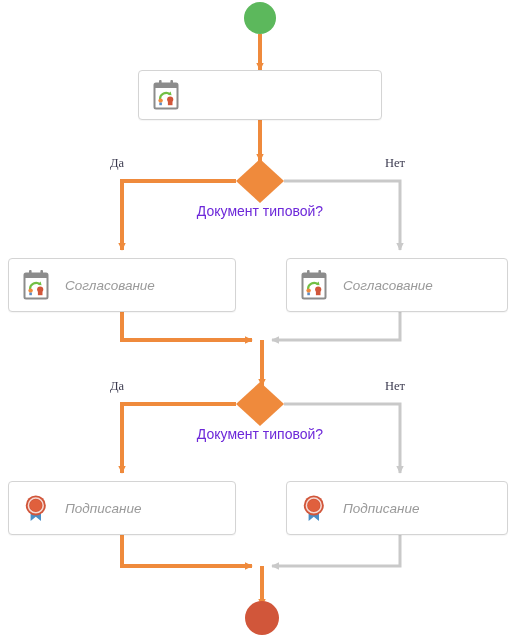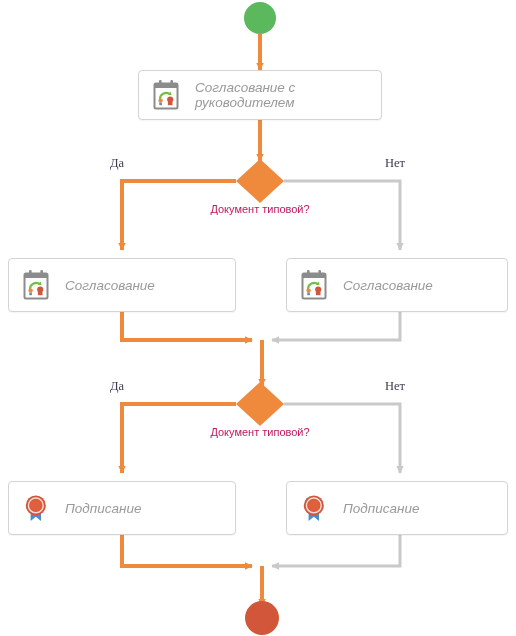--- a/index.html
+++ b/index.html
@@ -26,21 +26,21 @@
     margin-left:14px;font-style:italic;color:#9a9a9a;
     font-size:13.5px;line-height:15px;
     font-family:"Liberation Sans", sans-serif;
     white-space:pre-line;
   }
   .edge-label{
     position:absolute;color:#3b3a4f;font-size:12.5px;
     font-family:Liberation Serif, serif;
   }
   .gw-label{
-    position:absolute;color:#be185d;font-size:11px;
+    position:absolute;color:#6d28d9;font-size:14px;
     font-family:"Liberation Sans", sans-serif;
     text-align:center;width:220px;
   }
 </style>
 </head>
 <body>
 
 <div id="canvas">
 
   <svg class="layer" viewBox="0 0 516 636" xmlns="http://www.w3.org/2000/svg">
@@ -95,22 +95,20 @@
         <rect x="8" y="2" width="2.6" height="6" rx="1" fill="#8c8c8c"></rect>
         <rect x="19.4" y="2" width="2.6" height="6" rx="1" fill="#8c8c8c"></rect>
         <path d="M9,21 A6.2,6.2 0 0 1 19,16.2" fill="none" stroke="#72bf44" stroke-width="2.1" stroke-linecap="round"></path>
         <path d="M19.6,13.4 L20.6,17.2 L16.9,16.6 Z" fill="#72bf44"></path>
         <circle cx="9.6" cy="22.6" r="2.2" fill="#ef8a3c"></circle>
         <rect x="8.3" y="24.6" width="2.6" height="2.6" fill="#5b8bc4"></rect>
         <circle cx="19.2" cy="21.5" r="3.1" fill="#d1563a"></circle>
         <rect x="16.9" y="23.8" width="4.6" height="3.4" fill="#d1563a"></rect>
       </svg>
     </span>
-    <span class="node-label">Согласование с
-руководителем</span>
   </div>
 
   <div class="node-box" style="left:8px;top:258px;width:228px;height:54px;">
     <span class="node-ico">
       <svg width="30" height="34" viewBox="0 0 30 34" xmlns="http://www.w3.org/2000/svg">
         <rect x="3.5" y="5.5" width="23" height="25" rx="1.5" fill="#ffffff" stroke="#8c8c8c" stroke-width="2"></rect>
         <rect x="3.5" y="5.5" width="23" height="4.5" fill="#8c8c8c"></rect>
         <rect x="8" y="2" width="2.6" height="6" rx="1" fill="#8c8c8c"></rect>
         <rect x="19.4" y="2" width="2.6" height="6" rx="1" fill="#8c8c8c"></rect>
         <path d="M9,21 A6.2,6.2 0 0 1 19,16.2" fill="none" stroke="#72bf44" stroke-width="2.1" stroke-linecap="round"></path>

